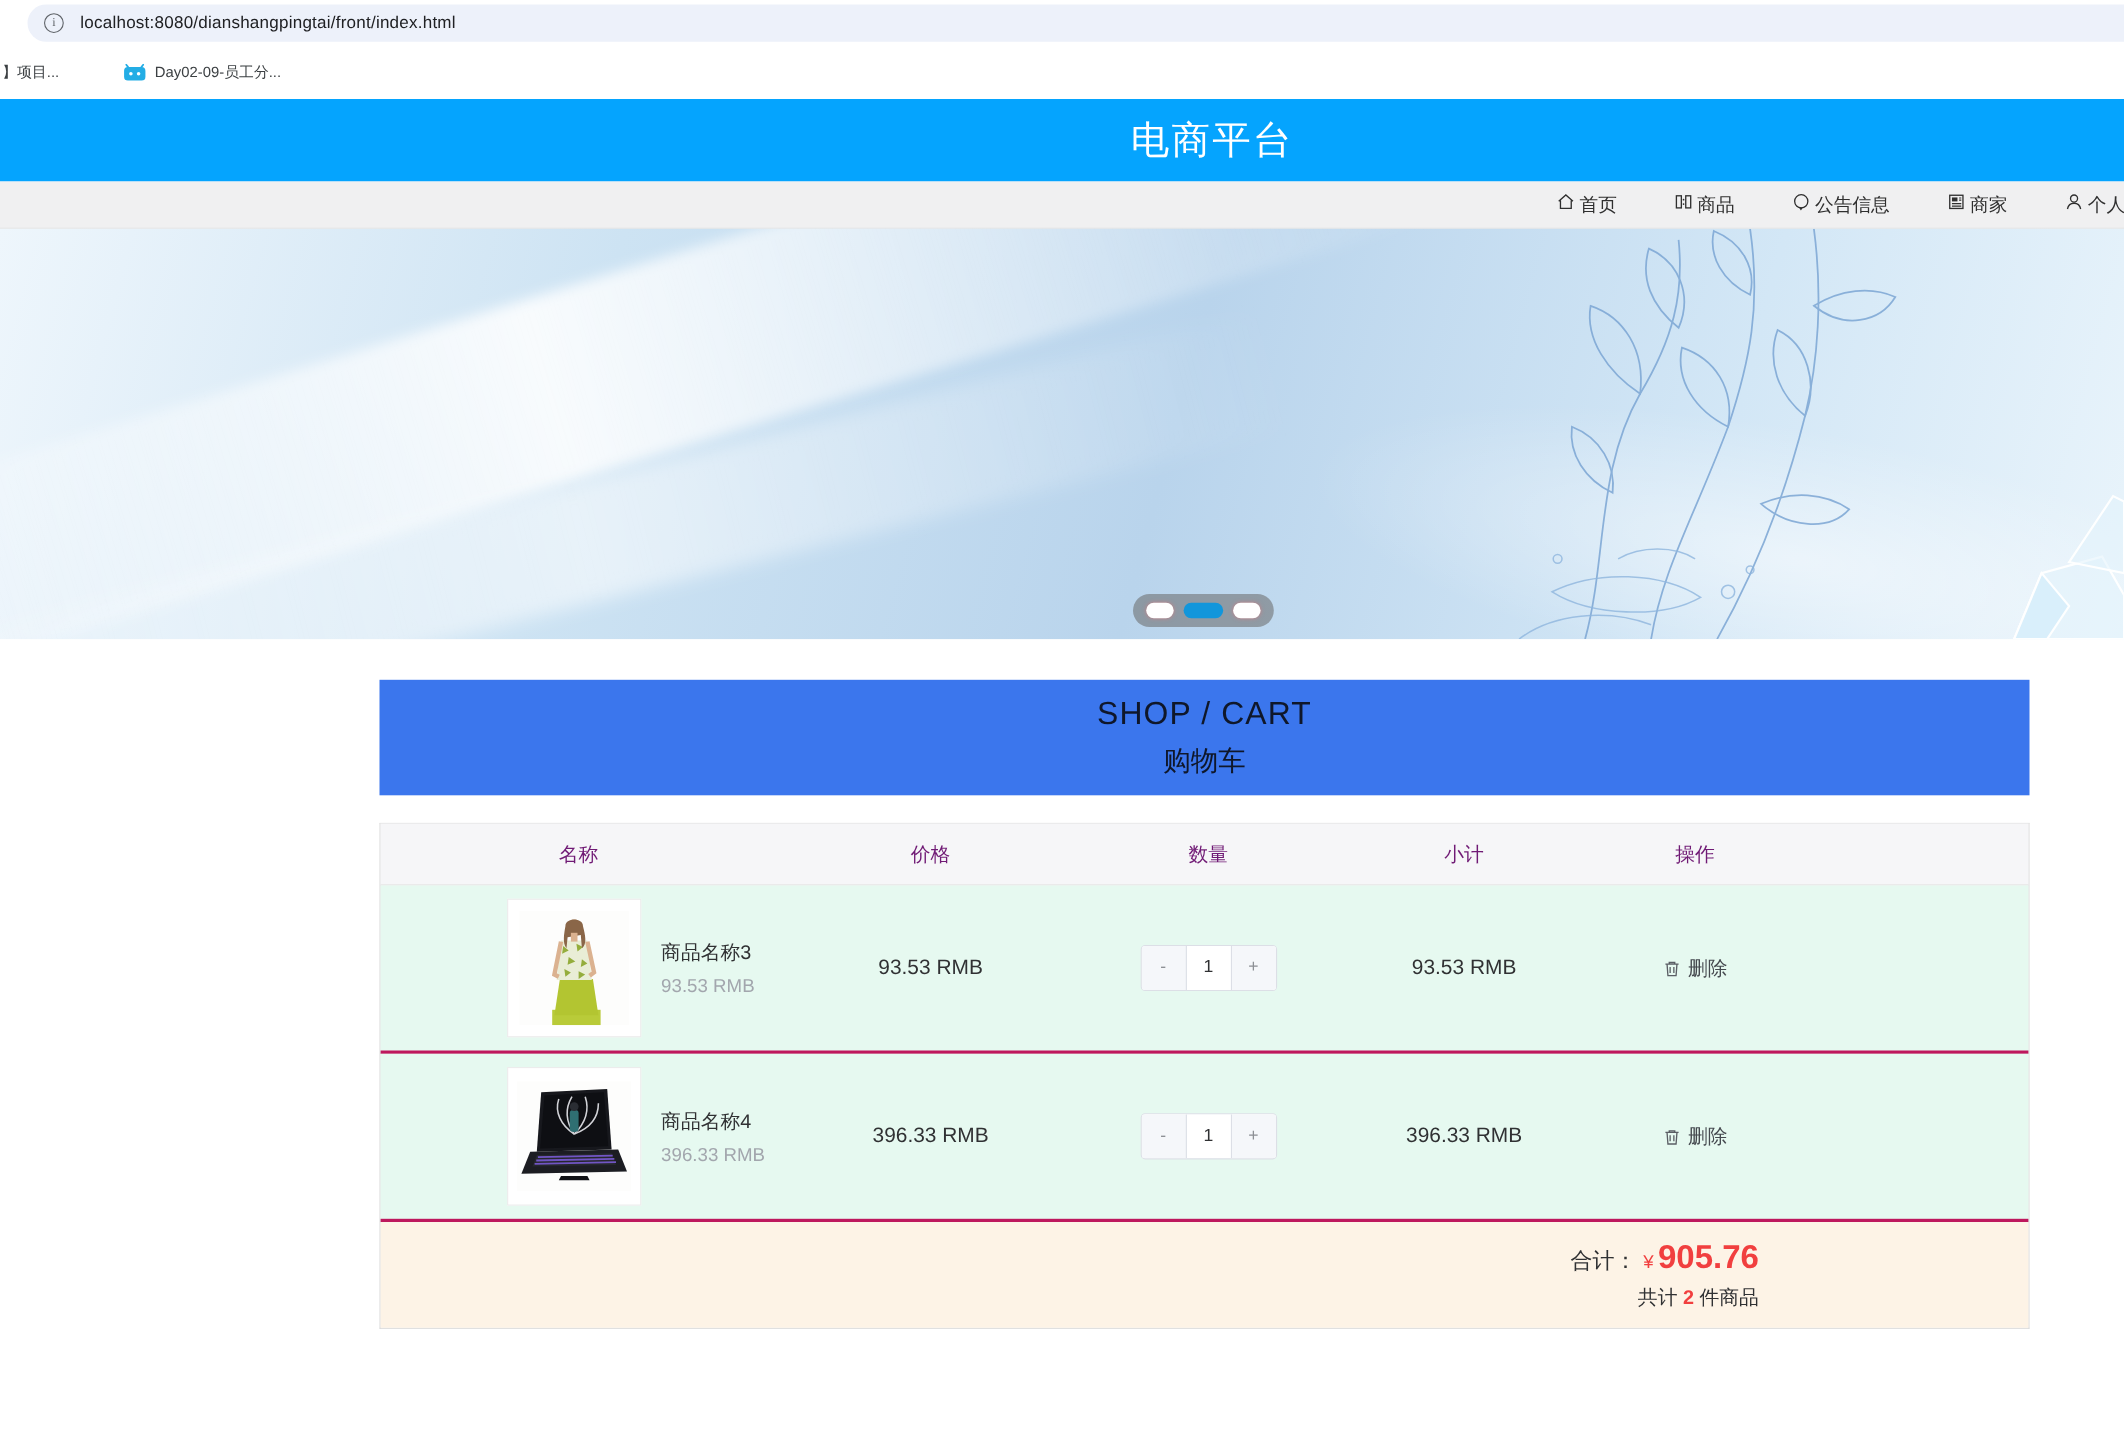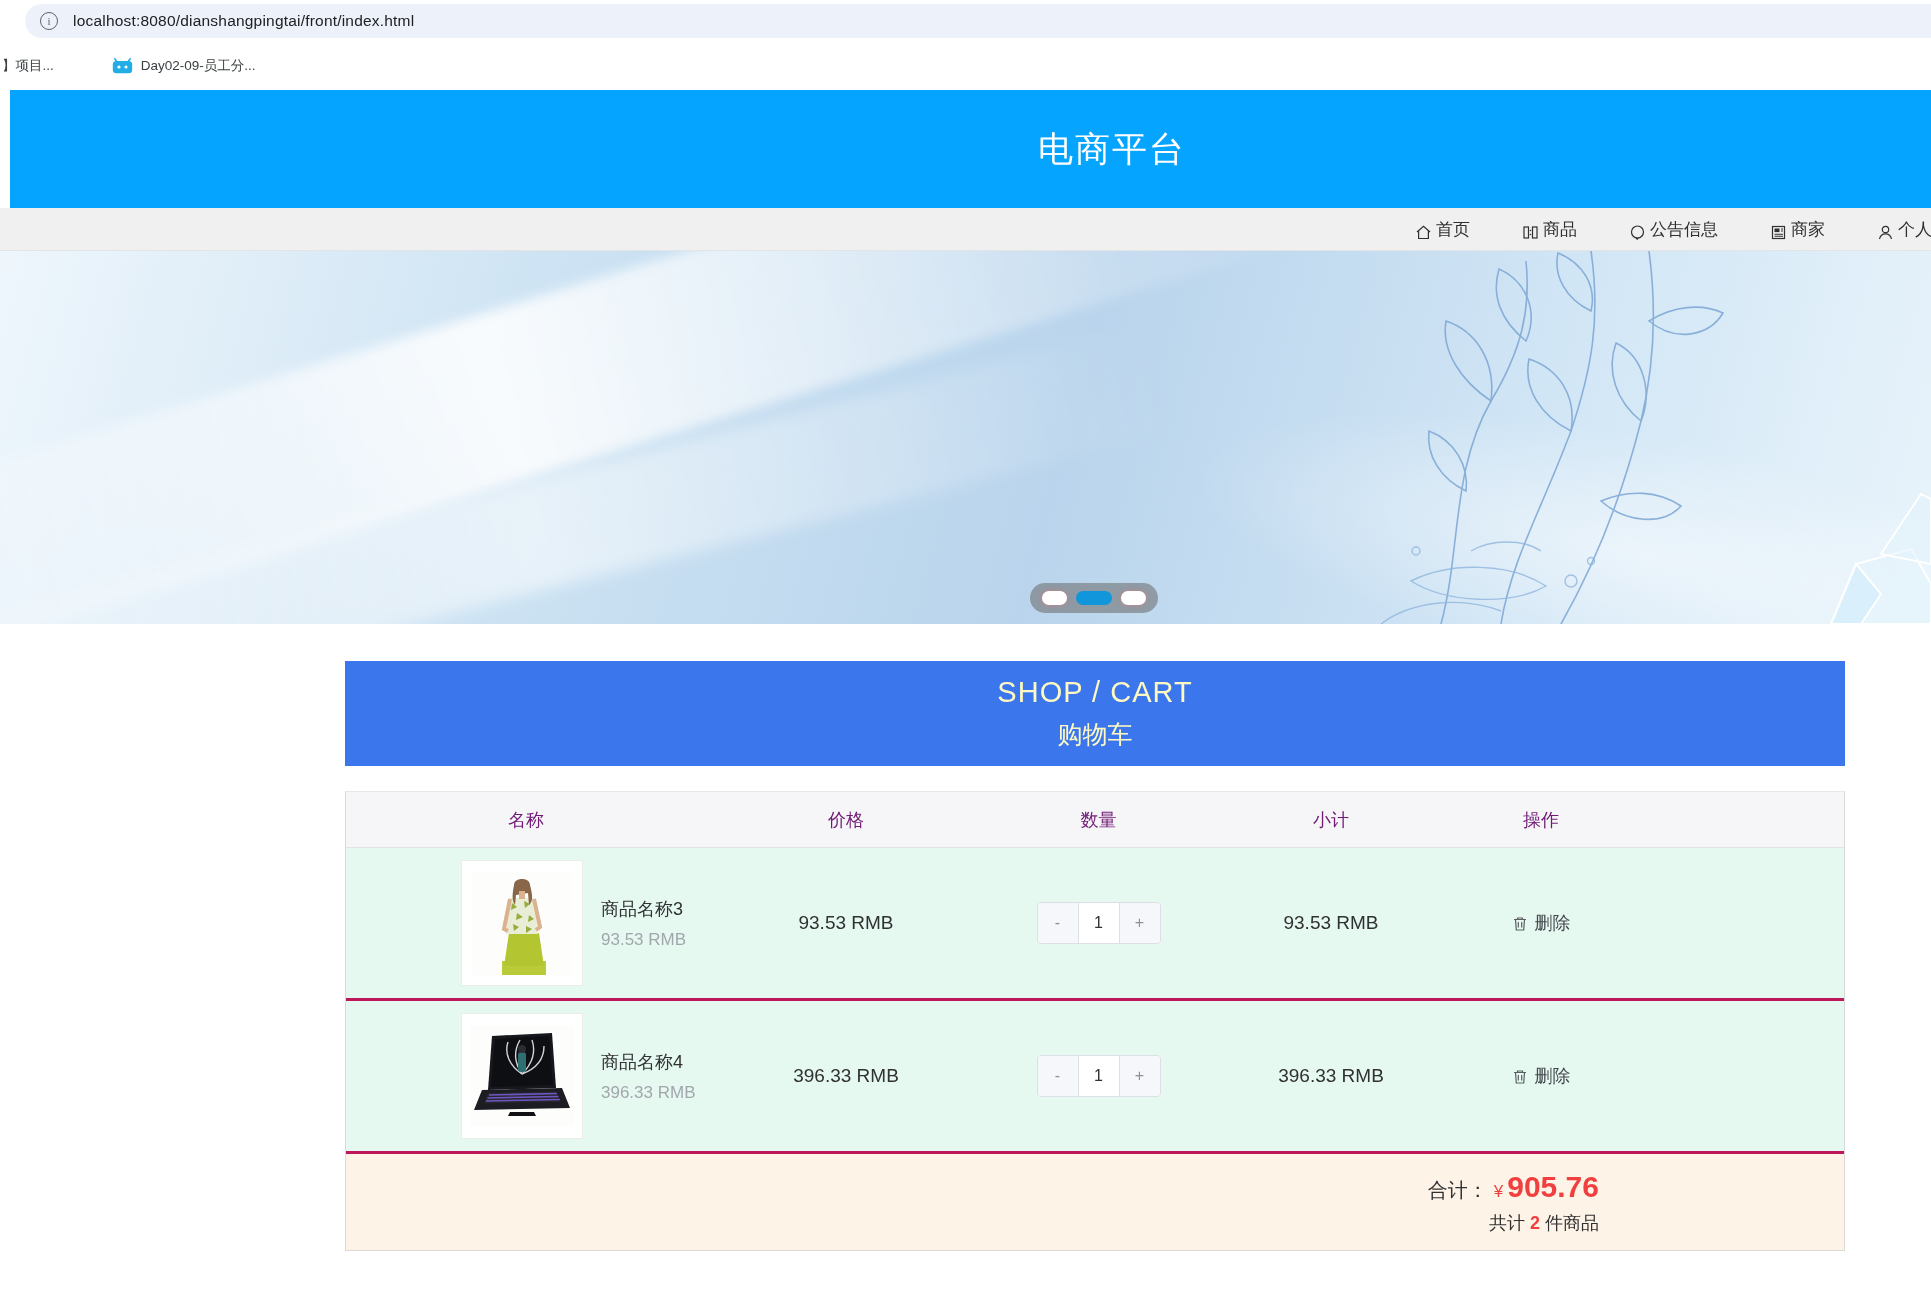--- a/index.html
+++ b/index.html
@@ -14,27 +14,27 @@
     background:#edf1fa;display:flex;align-items:center;}
   .info-icon{width:16px;height:16px;border:1.6px solid #5f6368;border-radius:50%;margin-left:15px;
     color:#5f6368;font-size:11px;line-height:16px;text-align:center;font-family:"Liberation Serif",serif;flex:0 0 auto;}
   .url-text{margin-left:15px;font-size:15.5px;color:#202124;letter-spacing:.2px;white-space:nowrap;}
   .bookmarks{height:48px;background:#fff;display:flex;}
   .bm{display:flex;align-items:center;font-size:13.5px;color:#3c4043;cursor:pointer;white-space:nowrap;}
   .bm-1{margin-left:2px;}
   .bm-2{margin-left:58px;}
   .bm-2 svg{margin-right:8px;}
   
-  .app-header{height:118px;position:relative;margin-left:10px;}
+  .app-header{height:75px;position:relative;}
   .app-title{position:absolute;left:1102px;top:50%;transform:translate(-50%,-50%);
     color:#fff;font-size:35px;font-weight:500;letter-spacing:2px;white-space:nowrap;}
   
   .nav{height:42px;background:#f0f0f1;border-bottom:1px solid #e4e4e4;position:relative;}
   .nav-items{position:absolute;left:1415px;top:0;height:100%;display:flex;align-items:center;}
-  .nav-item{display:flex;align-items:flex-end;margin-right:52px;font-size:17px;color:#2f2f2f;
+  .nav-item{display:flex;align-items:flex-start;margin-right:52px;font-size:17px;color:#2f2f2f;
     cursor:pointer;white-space:nowrap;}
   .nav-item svg{margin-right:4px;flex:0 0 auto;}
   
   .banner{height:373px;position:relative;overflow:hidden;
     background:linear-gradient(105deg,#eef6fc 0%,#cde3f3 28%,#b9d4ec 55%,#d3e7f6 80%,#e9f4fb 100%);}
   .streak{position:absolute;pointer-events:none;}
   .streak.s1{width:1500px;height:170px;left:-180px;top:40px;transform:rotate(-17deg);
     background:linear-gradient(90deg,rgba(255,255,255,0) 0%,rgba(255,255,255,.85) 45%,rgba(255,255,255,0) 100%);
     filter:blur(6px);}
   .streak.s2{width:1300px;height:110px;left:-120px;top:230px;transform:rotate(-14deg);
@@ -47,21 +47,21 @@
   
   .carousel{position:absolute;left:1030px;top:332px;width:128px;height:30px;border-radius:15px;
     background:rgba(104,104,104,.55);display:flex;align-items:center;justify-content:center;gap:9px;}
   .dot{width:25px;height:14px;border-radius:7px;background:#fff;cursor:pointer;
     box-shadow:0 0 4px rgba(255,110,110,.55);}
   .dot.active{width:36px;background:#1296db;box-shadow:none;}
   
   .wrapper{width:1500px;margin-left:345px;}
   .gap37{height:37px;} .gap25{height:25px;}
   .shop-banner{height:105px;background:#3b76ed;display:flex;flex-direction:column;
-    justify-content:center;align-items:center;gap:9px;color:#fef9c3;}
+    justify-content:center;align-items:center;gap:9px;color:#0f172a;}
   .shop-en{font-size:29px;letter-spacing:1px;}
   .shop-zh{font-size:25px;}
   
   .cart-table{border:1px solid #d9d9d9;border-top:1px solid #e8e8e8;box-sizing:border-box;}
   .t-head,.t-row{display:grid;grid-template-columns:360px 280px 225px 240px 180px 1fr;align-items:center;}
   .t-head{height:55px;background:#f6f6f8;border-bottom:1px solid #e2e2e2;font-size:18px;color:#701a75;}
   .th{text-align:center;}
   .t-row{height:150px;background:#e6f9f0;border-bottom:3px solid #be185d;}
   .cell-name{display:flex;align-items:center;padding-left:115px;box-sizing:border-box;}
   .prod-img{width:122px;height:126px;background:#fff;border:1px solid #ececec;box-sizing:border-box;

